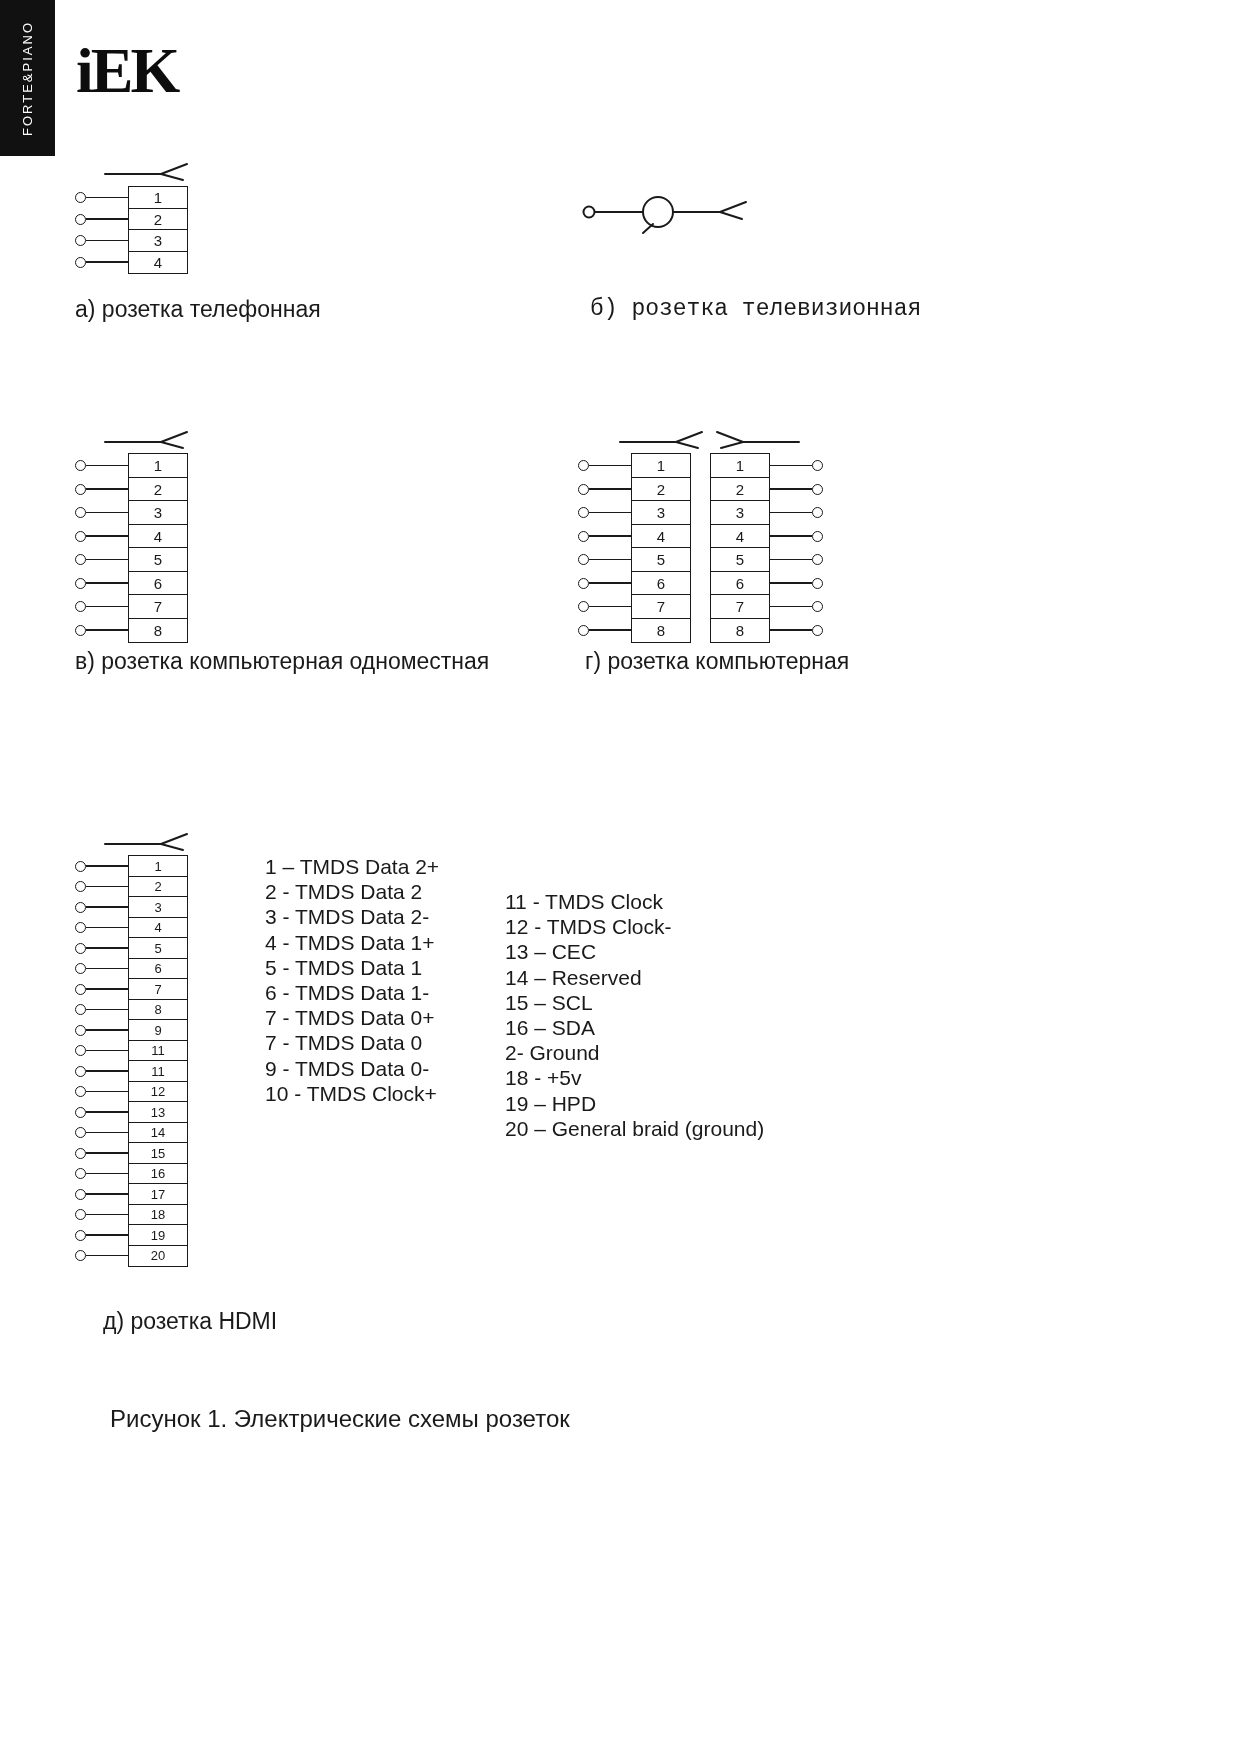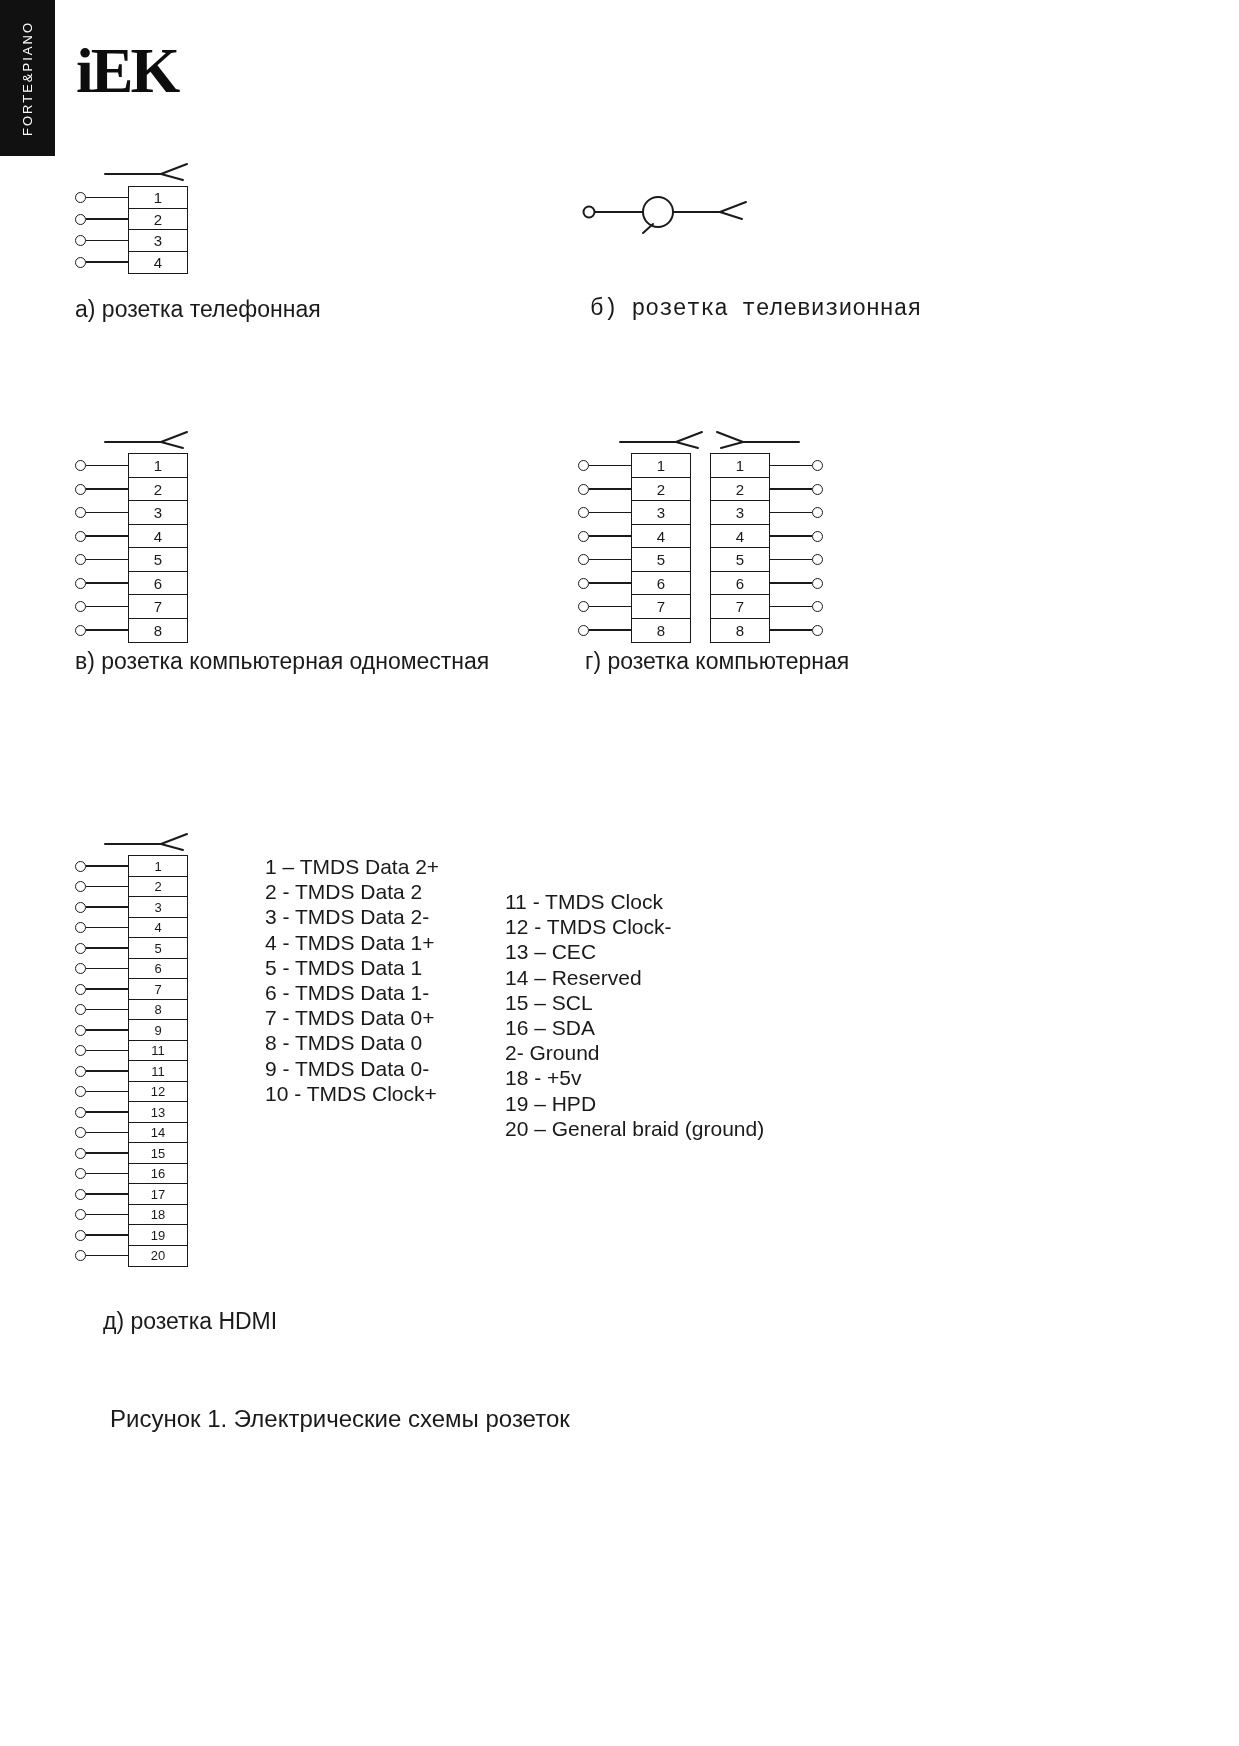--- a/index.html
+++ b/index.html
@@ -353,21 +353,21 @@
         </div>
       </div>
     <div class="legend" style="left:190px; top:26px;">
         <div class="legend-item">1 – TMDS Data 2+</div>
         <div class="legend-item">2 - TMDS Data 2</div>
         <div class="legend-item">3 - TMDS Data 2-</div>
         <div class="legend-item">4 - TMDS Data 1+</div>
         <div class="legend-item">5 - TMDS Data 1</div>
         <div class="legend-item">6 - TMDS Data 1-</div>
         <div class="legend-item">7 - TMDS Data 0+</div>
-        <div class="legend-item">8 - TMDS Data 0</div>
+        <div class="legend-item">7 - TMDS Data 0</div>
         <div class="legend-item">9 - TMDS Data 0-</div>
         <div class="legend-item">10 - TMDS Clock+</div>
       </div>
     <div class="legend" style="left:430px; top:34px;margin-top:27px;">
         <div class="legend-item">11 - TMDS Clock</div>
         <div class="legend-item">12 - TMDS Clock-</div>
         <div class="legend-item">13 – CEC</div>
         <div class="legend-item">14 – Reserved</div>
         <div class="legend-item">15 – SCL</div>
         <div class="legend-item">16 – SDA</div>

